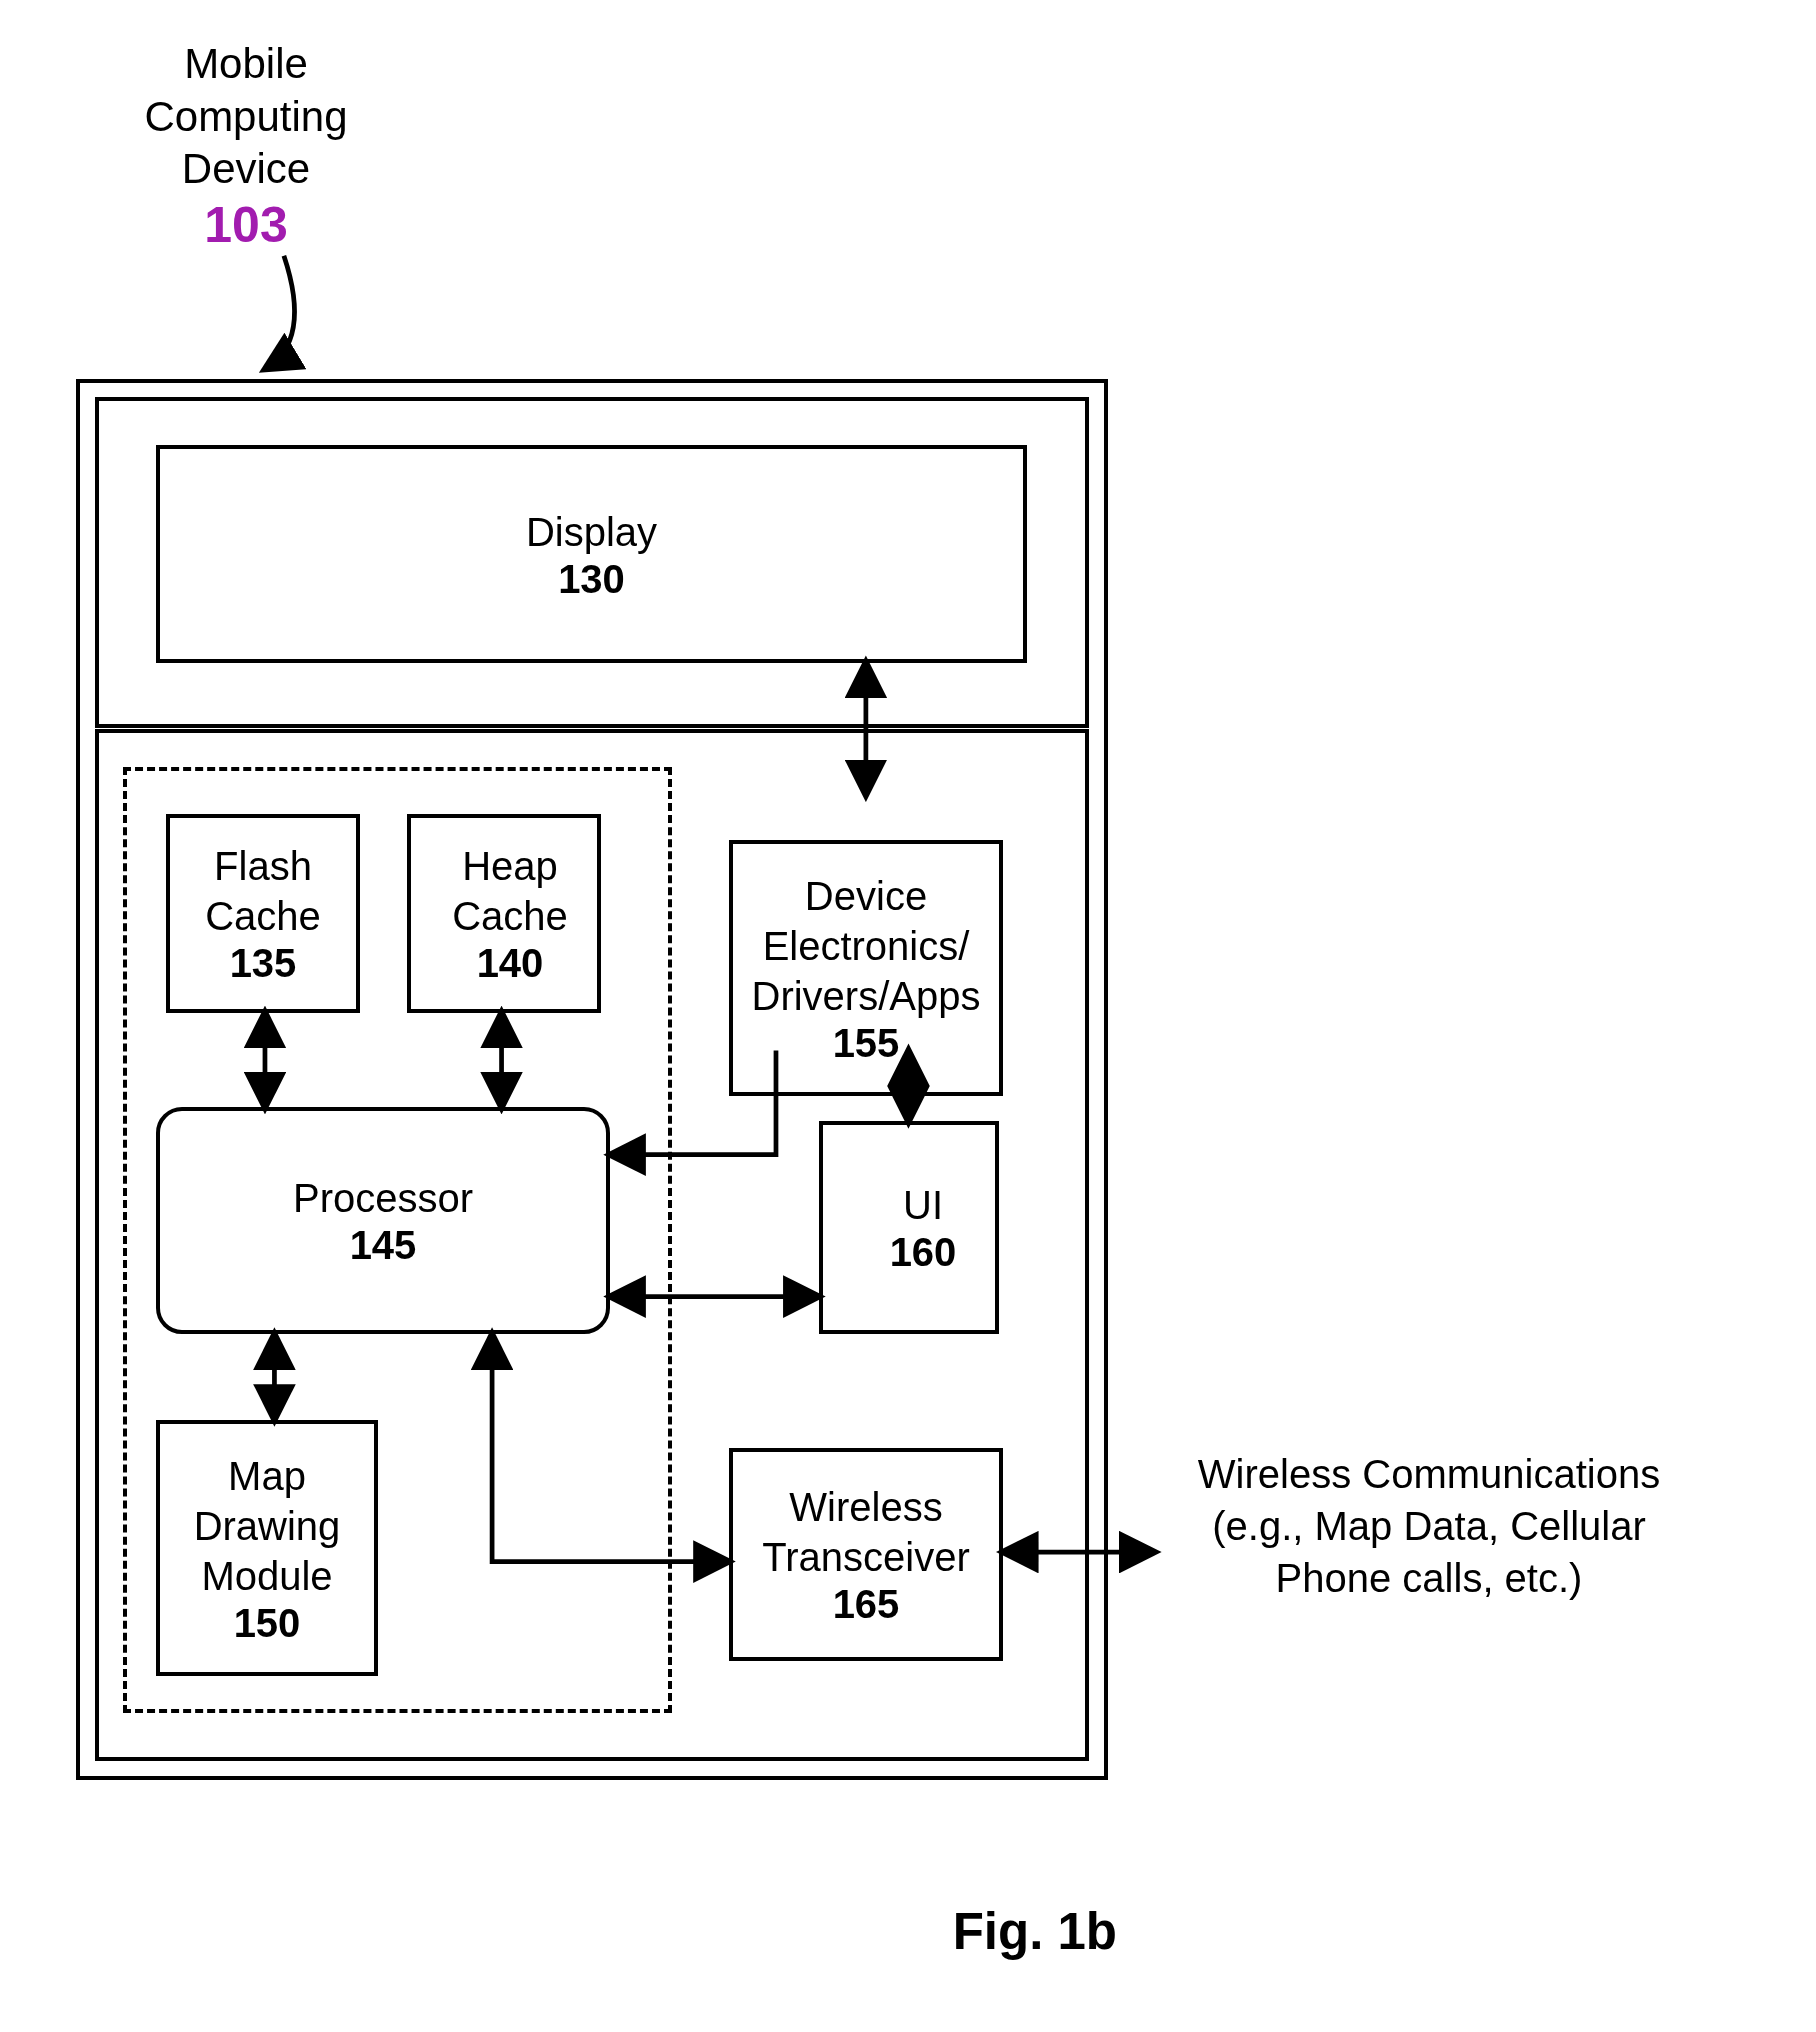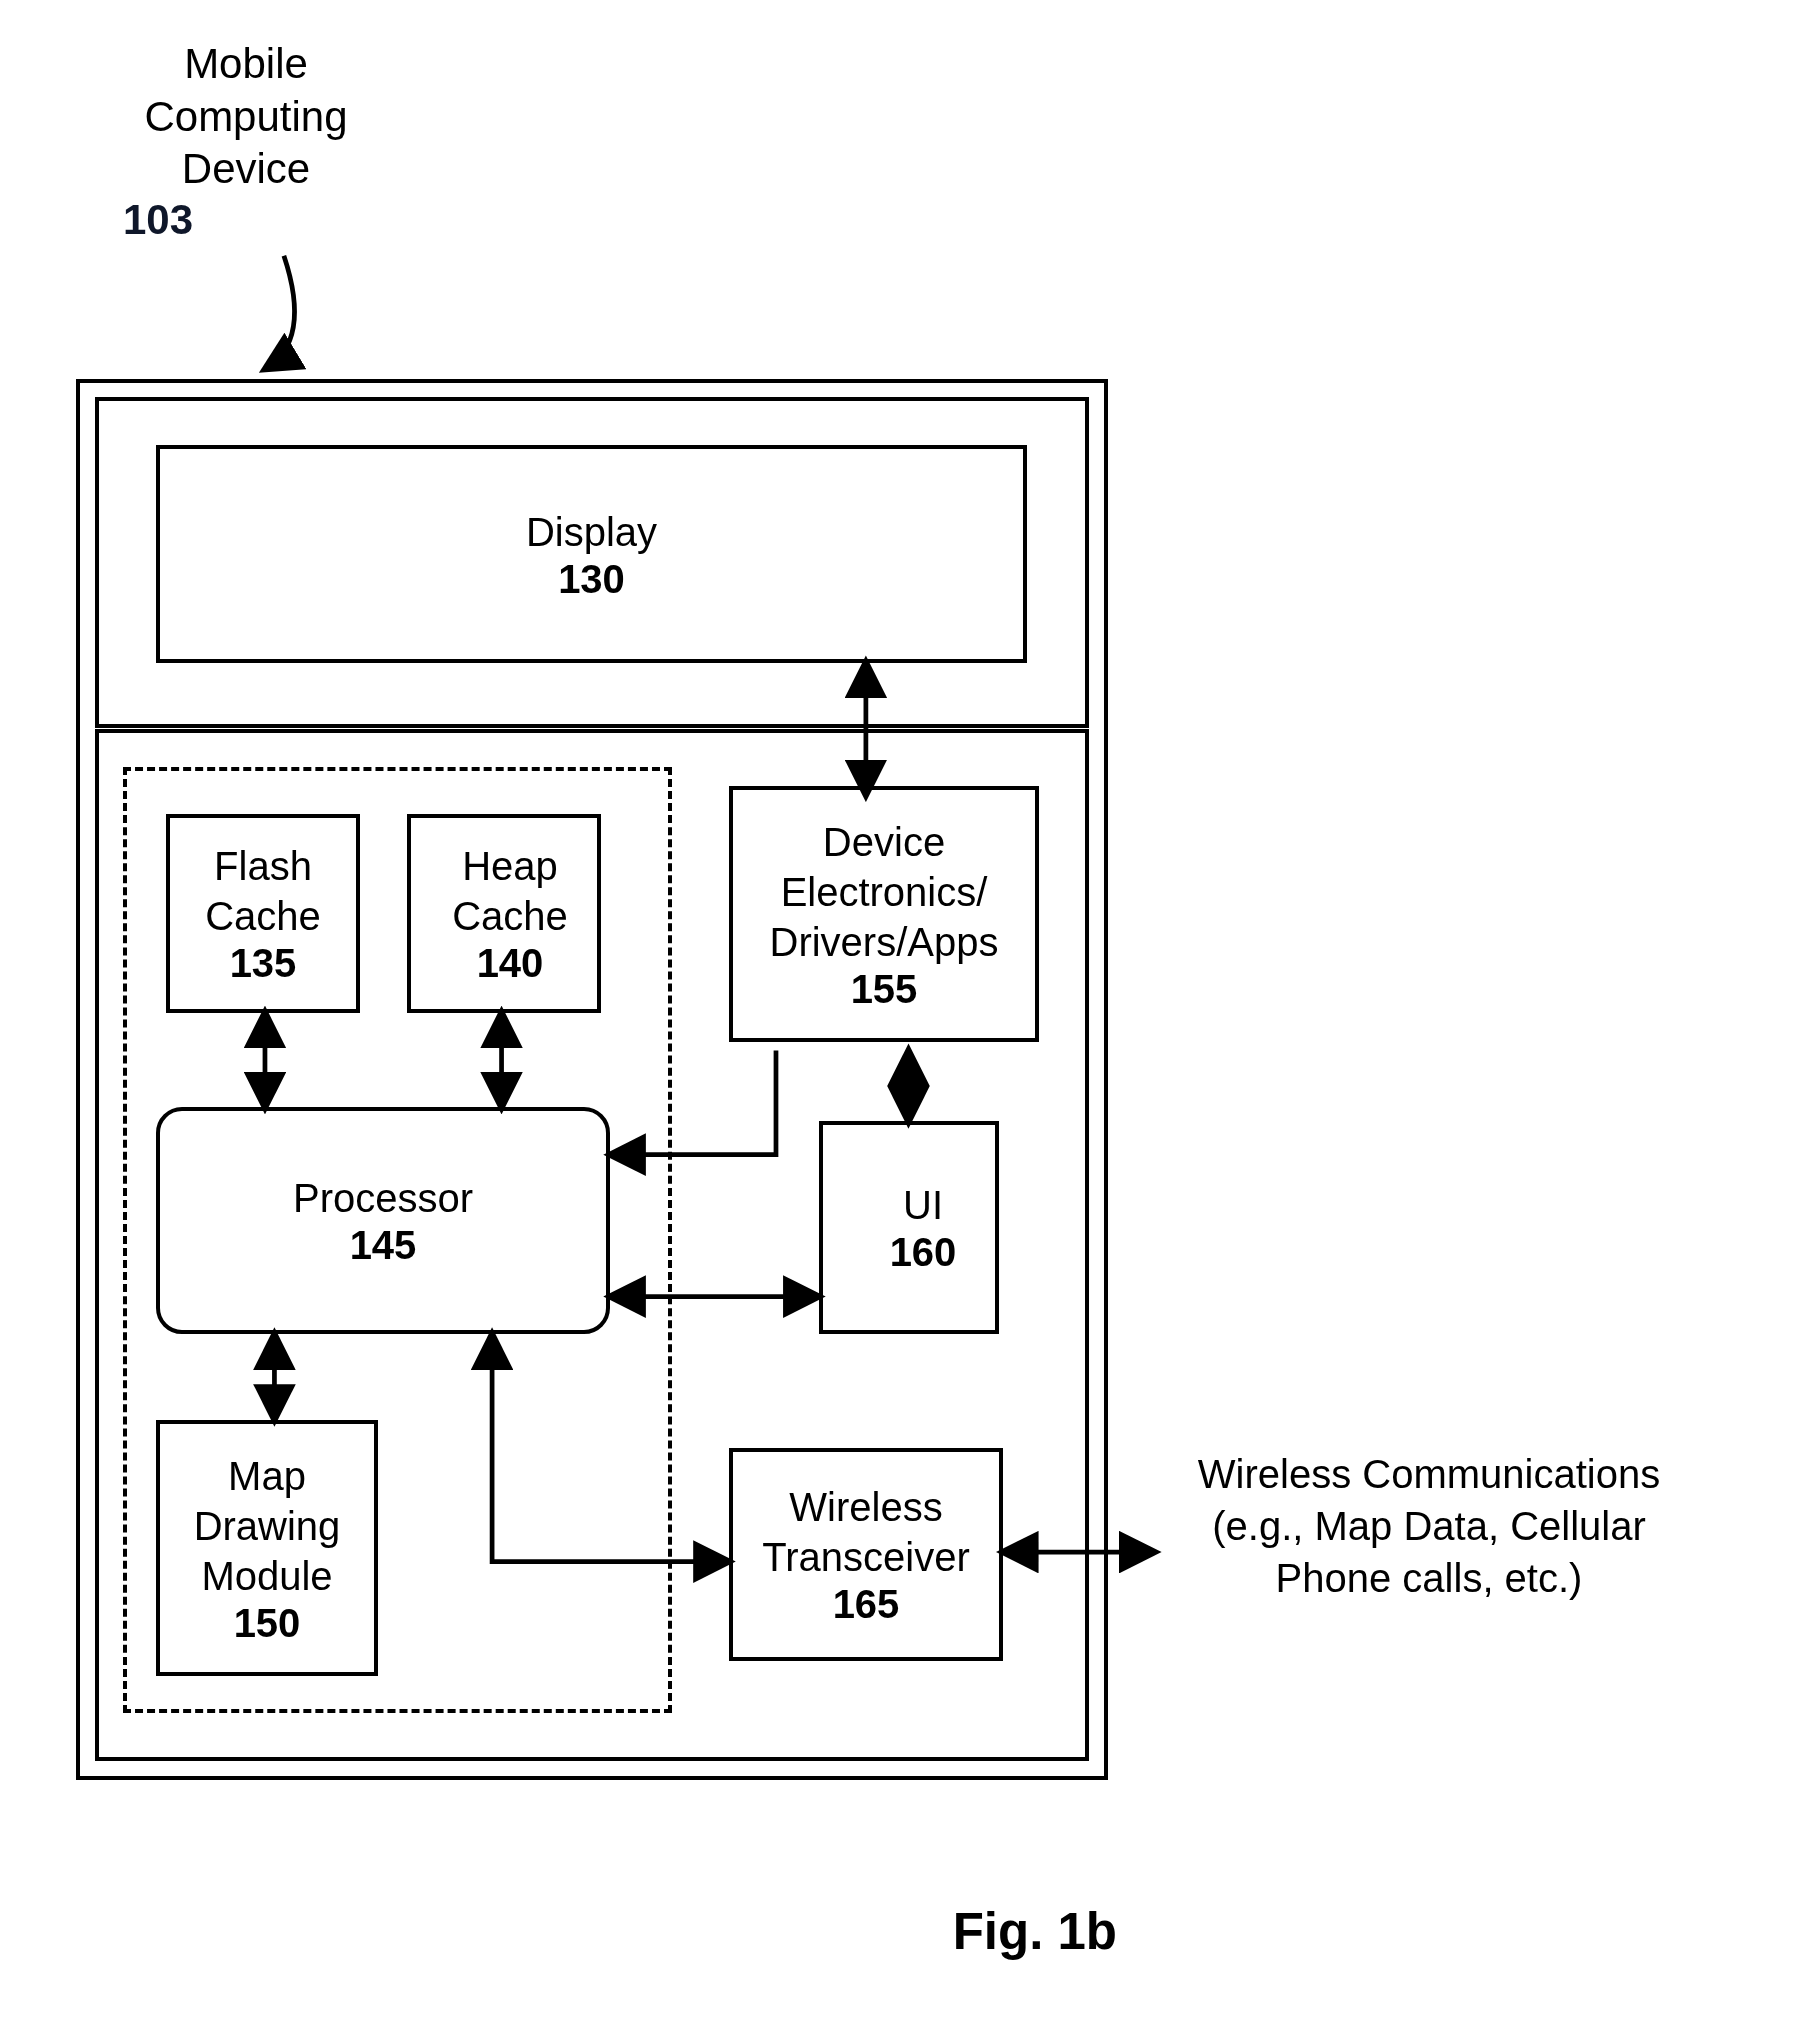--- a/index.html
+++ b/index.html
@@ -41,23 +41,24 @@
     font-weight: 700;
     color: #000;
   }
   .title-lbl {
     font-size: 42px;
     color: #000;
     text-align: center;
     line-height: 1.25;
   }
   .title-ref {
-    font-size: 42px;
+    font-size: 50px;
     font-weight: 700;
-    color: #0f172a;
+    color: #a21caf;
+    text-align: center;
   }
   .fig-lbl {
     font-size: 51px;
     font-weight: 700;
     text-align: right;
     color: #000;
   }
   .side-lbl {
     font-size: 40px;
     color: #000;
@@ -108,21 +109,21 @@
   <div class="abs box" style="left:156px; top:1107px; width:454px; height:227px;border-radius:26px;">
     <div class="lbl">Processor</div>
     <div class="ref">145</div>
   </div>
 
   <div class="abs box" style="left:156px; top:1420px; width:222px; height:256px;">
     <div class="lbl" style="max-width:189px;">Map Drawing Module</div>
     <div class="ref">150</div>
   </div>
 
-  <div class="abs box" style="left:729px; top:786px; width:310px; height:256px;">
+  <div class="abs box" style="left:729px; top:840px; width:274px; height:256px;">
     <div class="lbl" style="max-width:246px;">Device Electronics/ Drivers/Apps</div>
     <div class="ref">155</div>
   </div>
 
   <div class="abs box" style="left:819px; top:1121px; width:180px; height:213px;padding-left:28px;">
     <div class="lbl">UI</div>
     <div class="ref">160</div>
   </div>
 
   <div class="abs box" style="left:729px; top:1448px; width:274px; height:213px;">

